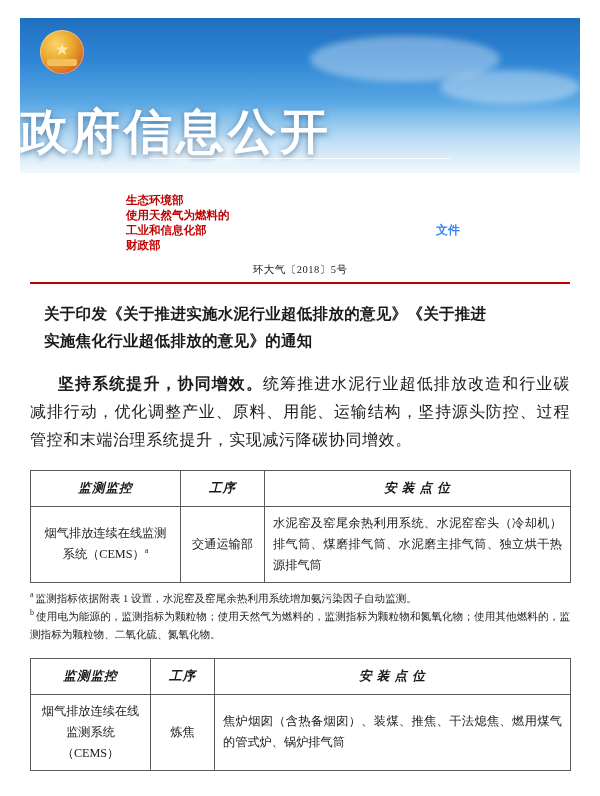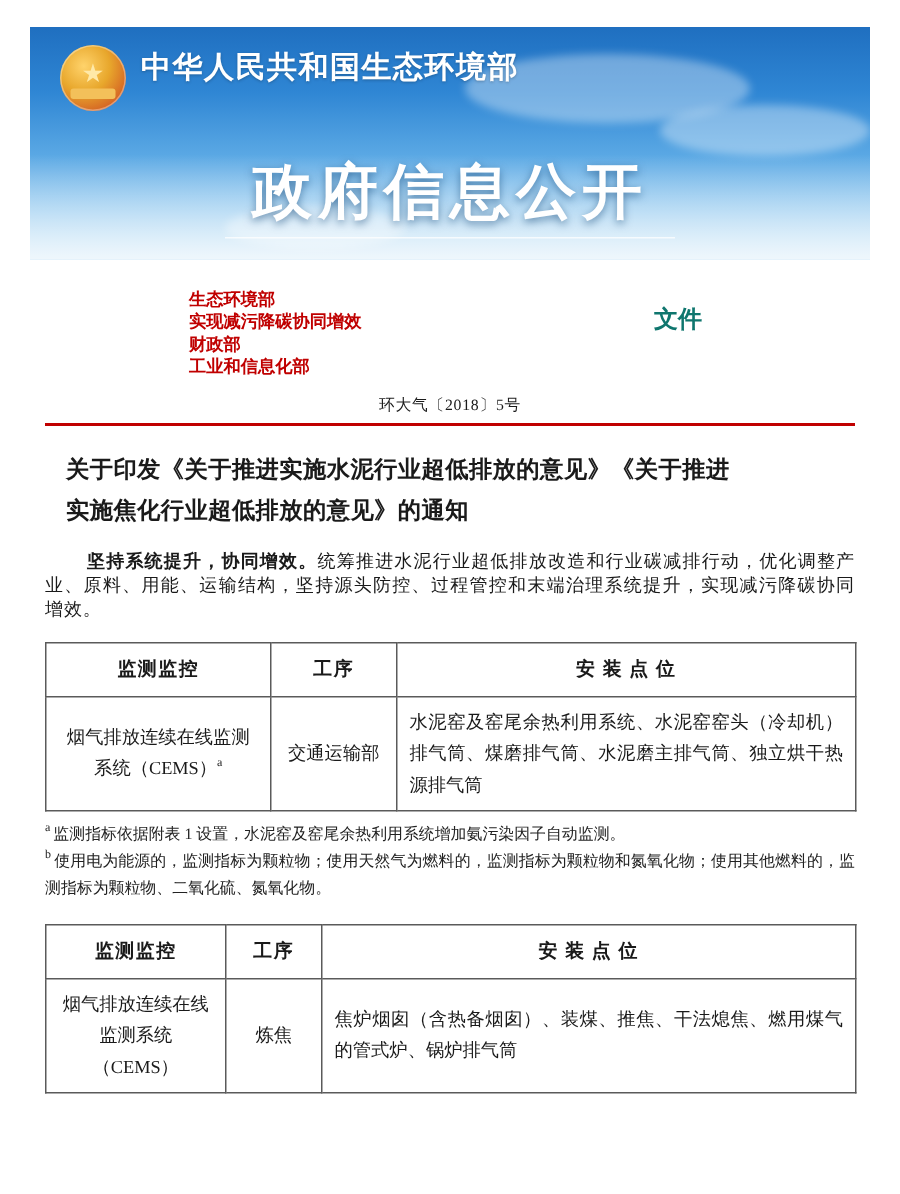--- a/index.html
+++ b/index.html
@@ -96,24 +96,23 @@
     letter-spacing: 0.2px;
     opacity: 0.95;
     white-space: nowrap;
   }
 
   .banner-title {
     position: absolute;
     left: 0;
     right: 0;
     top: 82px;
-    text-align: center;
-    font-family: "Liberation Serif", serif;
-    font-weight: bold;
-    font-size: 40px;
+    font-family: "Liberation Serif", serif;
+    font-weight: bold;
+    font-size: 48px;
     letter-spacing: 4px;
     color: #ffffff;
     text-shadow: 0 2px 6px rgba(10,60,110,0.55);
   }
   .banner-rule {
     position: absolute;
     left: 130px;
     right: 130px;
     top: 140px;
     height: 1px;
@@ -133,23 +132,23 @@
     color: #c00000;
     font-family: Liberation Sans, sans-serif;
     font-weight: bold;
     font-size: 11.5px;
     line-height: 15px;
   }
   .issuers .line { white-space: nowrap; }
   .issuers .wenjian {
     position: absolute;
     left: 310px;
-    top: 13px;
-    font-size: 16px;
-    color: #0f766e;
+    top: 30px;
+    font-size: 12px;
+    color: #3b82f6;
   }
 
   .doc-number {
     margin-top: 10px;
     text-align: center;
     font-size: 10.5px;
     color: #1a1a1a;
     letter-spacing: 0.5px;
   }
   .red-rule {
@@ -172,22 +171,22 @@
   .section-head {
     margin: 22px 0 0 0;
     font-family: "Liberation Serif", serif;
     font-weight: bold;
     font-size: 15px;
     letter-spacing: 1px;
     text-indent: 28px;
   }
 
   .para {
-    font-size: 12px;
-    line-height: 16px;
+    font-size: 16px;
+    line-height: 28px;
     text-align: justify;
     text-indent: 28px;
     letter-spacing: 0.6px;
   }
   .para b { font-weight: bold; }
 
   
   table.t {
     margin-top: 14px;
     width: 540px;
@@ -200,20 +199,21 @@
     font-size: 12.2px;
     line-height: 21px;
     vertical-align: middle;
   }
   table.t th {
     text-align: center;
     font-weight: bold;
     font-size: 12.6px;
     letter-spacing: 1px;
     padding: 7px 4px;
+    font-style: italic;
   }
   td.center { text-align: center; }
   td.body { text-align: justify; }
   sup.mark {
     font-size: 8px;
     vertical-align: super;
     line-height: 0;
   }
 
   .notes {
@@ -241,34 +241,33 @@
     <div class="cloud c1"></div>
     <div class="cloud c2"></div>
     <div class="cloud c3"></div>
 
     <div class="emblem">
       <div class="beam"></div>
       <div class="star">★</div>
     </div>
 
     <div class="ministry">
-      <div class="cn">中华人民共和国生态环境部</div>
     </div>
 
     <div class="banner-title">政府信息公开</div>
     <div class="banner-rule"></div>
   </div>
 
   <div class="doc">
 
     <div class="issuers">
       <div class="line">生态环境部</div>
-      <div class="line">实现减污降碳协同增效</div>
+      <div class="line">使用天然气为燃料的</div>
+      <div class="line">工业和信息化部</div>
       <div class="line">财政部</div>
-      <div class="line">工业和信息化部</div>
       <div class="wenjian">文件</div>
     </div>
 
     <div class="doc-number">环大气〔2018〕5号</div>
     <div class="red-rule"></div>
 
     <div class="doc-title">
       <div>关于印发《关于推进实施水泥行业超低排放的意见》《关于推进</div>
       <div>实施焦化行业超低排放的意见》的通知</div>
     </div>

